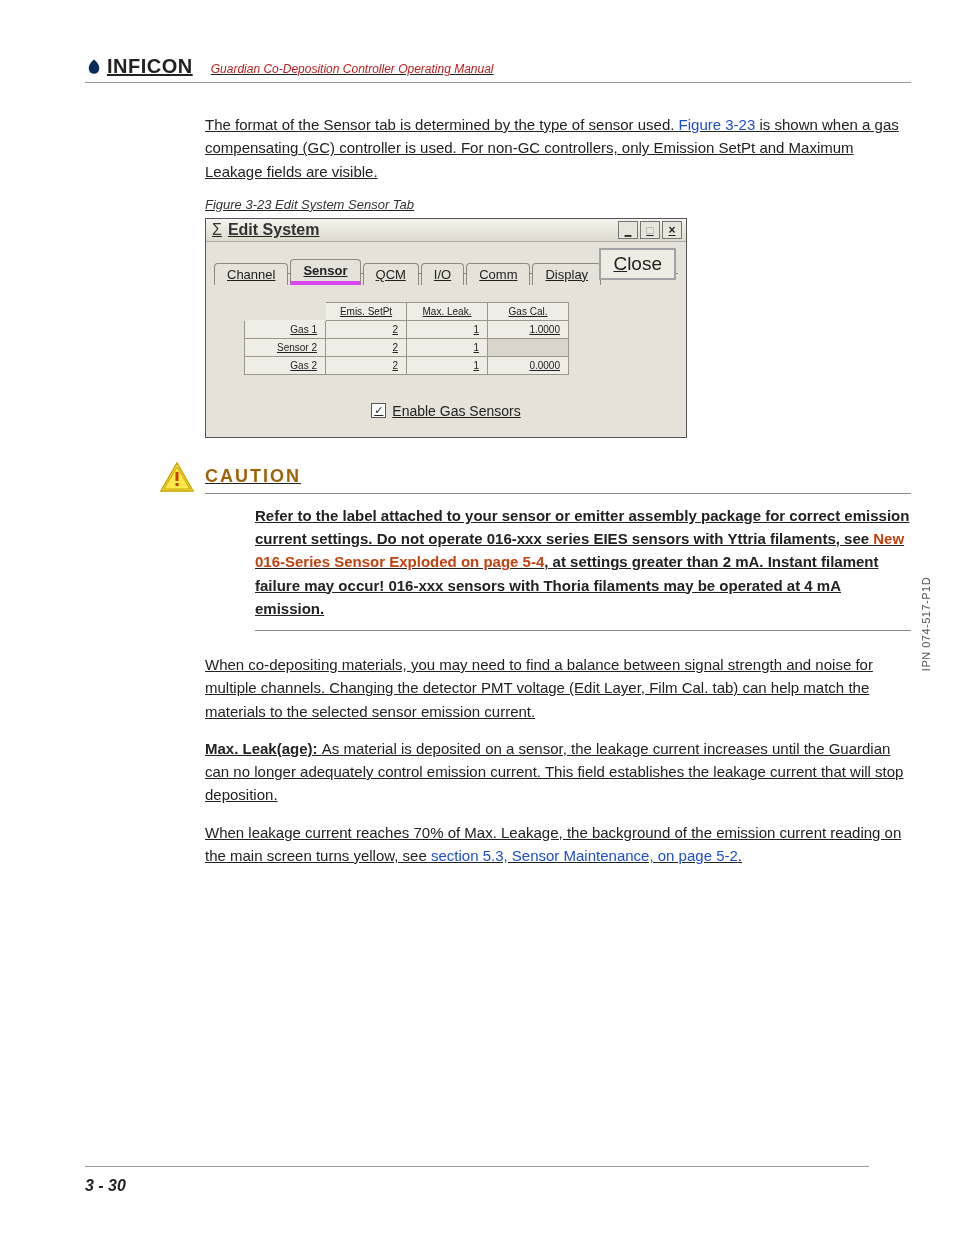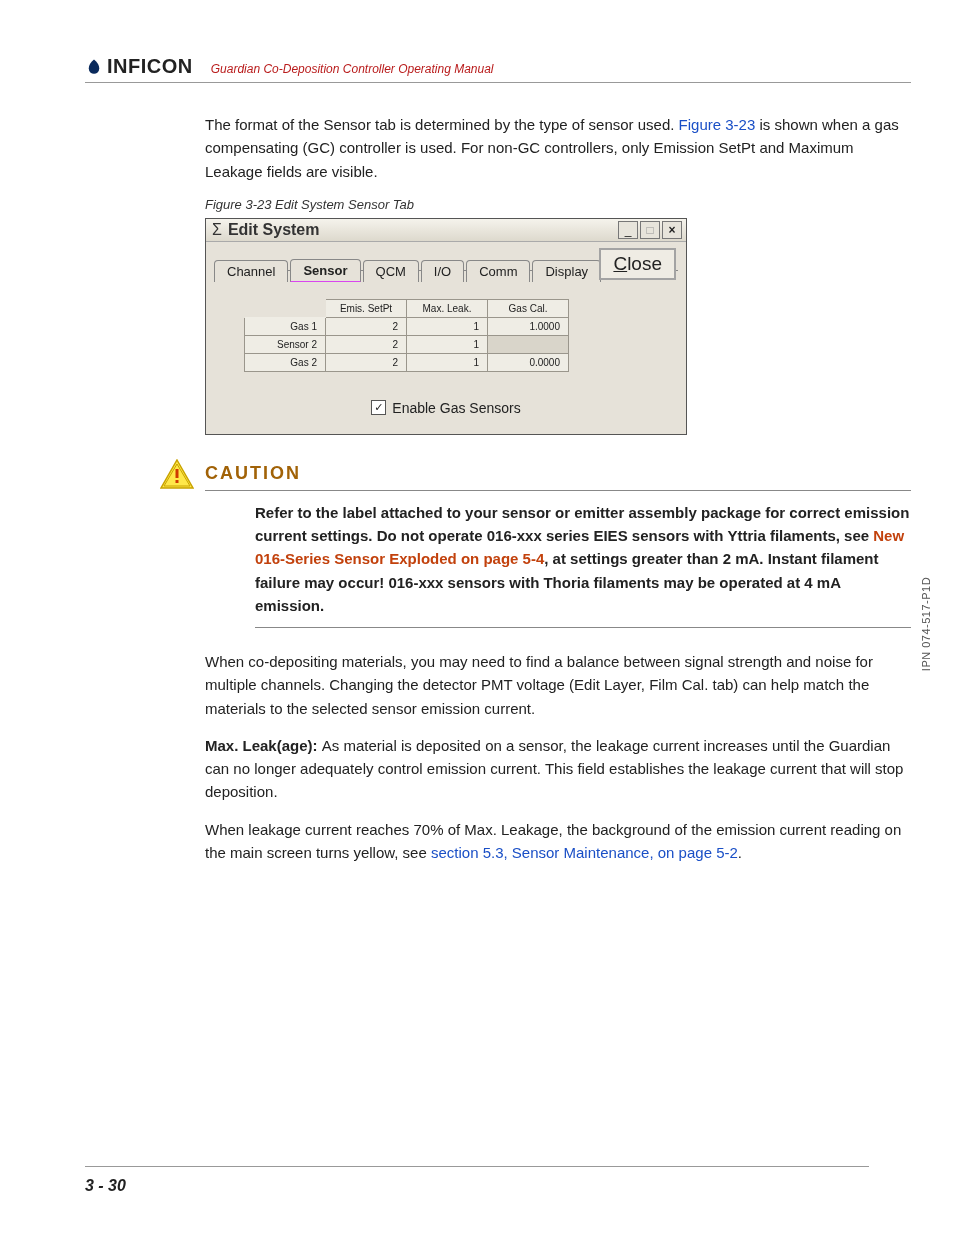--- a/index.html
+++ b/index.html
@@ -11,20 +11,21 @@
     width: 954px;
     height: 1235px;
     position: relative;
     box-sizing: border-box;
   }
   .page {
     padding: 55px 43px 40px 85px;
     position: relative;
     height: 100%;
     box-sizing: border-box;
+    text-decoration: underline;
   }
   .header-row {
     display: flex;
     align-items: flex-end;
     gap: 18px;
     border-bottom: 1px solid #999;
     padding-bottom: 4px;
     margin-bottom: 30px;
   }
   .brand {
@@ -120,21 +121,21 @@
   .tab {
     border:1px solid #888;
     border-bottom:none;
     border-radius:4px 4px 0 0;
     padding:3px 12px;
     background:#e6e2d9;
     margin-right:2px;
     position:relative;
     top:11px;
   }
-  .tab.active { font-weight:bold; background:#e6e2d9; z-index:2; border-bottom:1px solid #d946ef;}
+  .tab.active { font-weight:bold; background:#e6e2d9; z-index:2; border-bottom:4px solid #d946ef;}
   .tabstrip-line { border-top:1px solid #888; margin-top:-1px;}
   .close-btn {
     position:absolute; right:10px; top:6px;
     border:2px solid #a3a3a3; background:#efece4;
     padding:3px 12px; font-size:19px;
   }
   .close-btn u { text-decoration: underline; }
   .sensor-table { margin: 28px 0 0 30px; border-collapse:collapse;}
   .sensor-table th, .sensor-table td {
     border:1px solid #9a968c;

